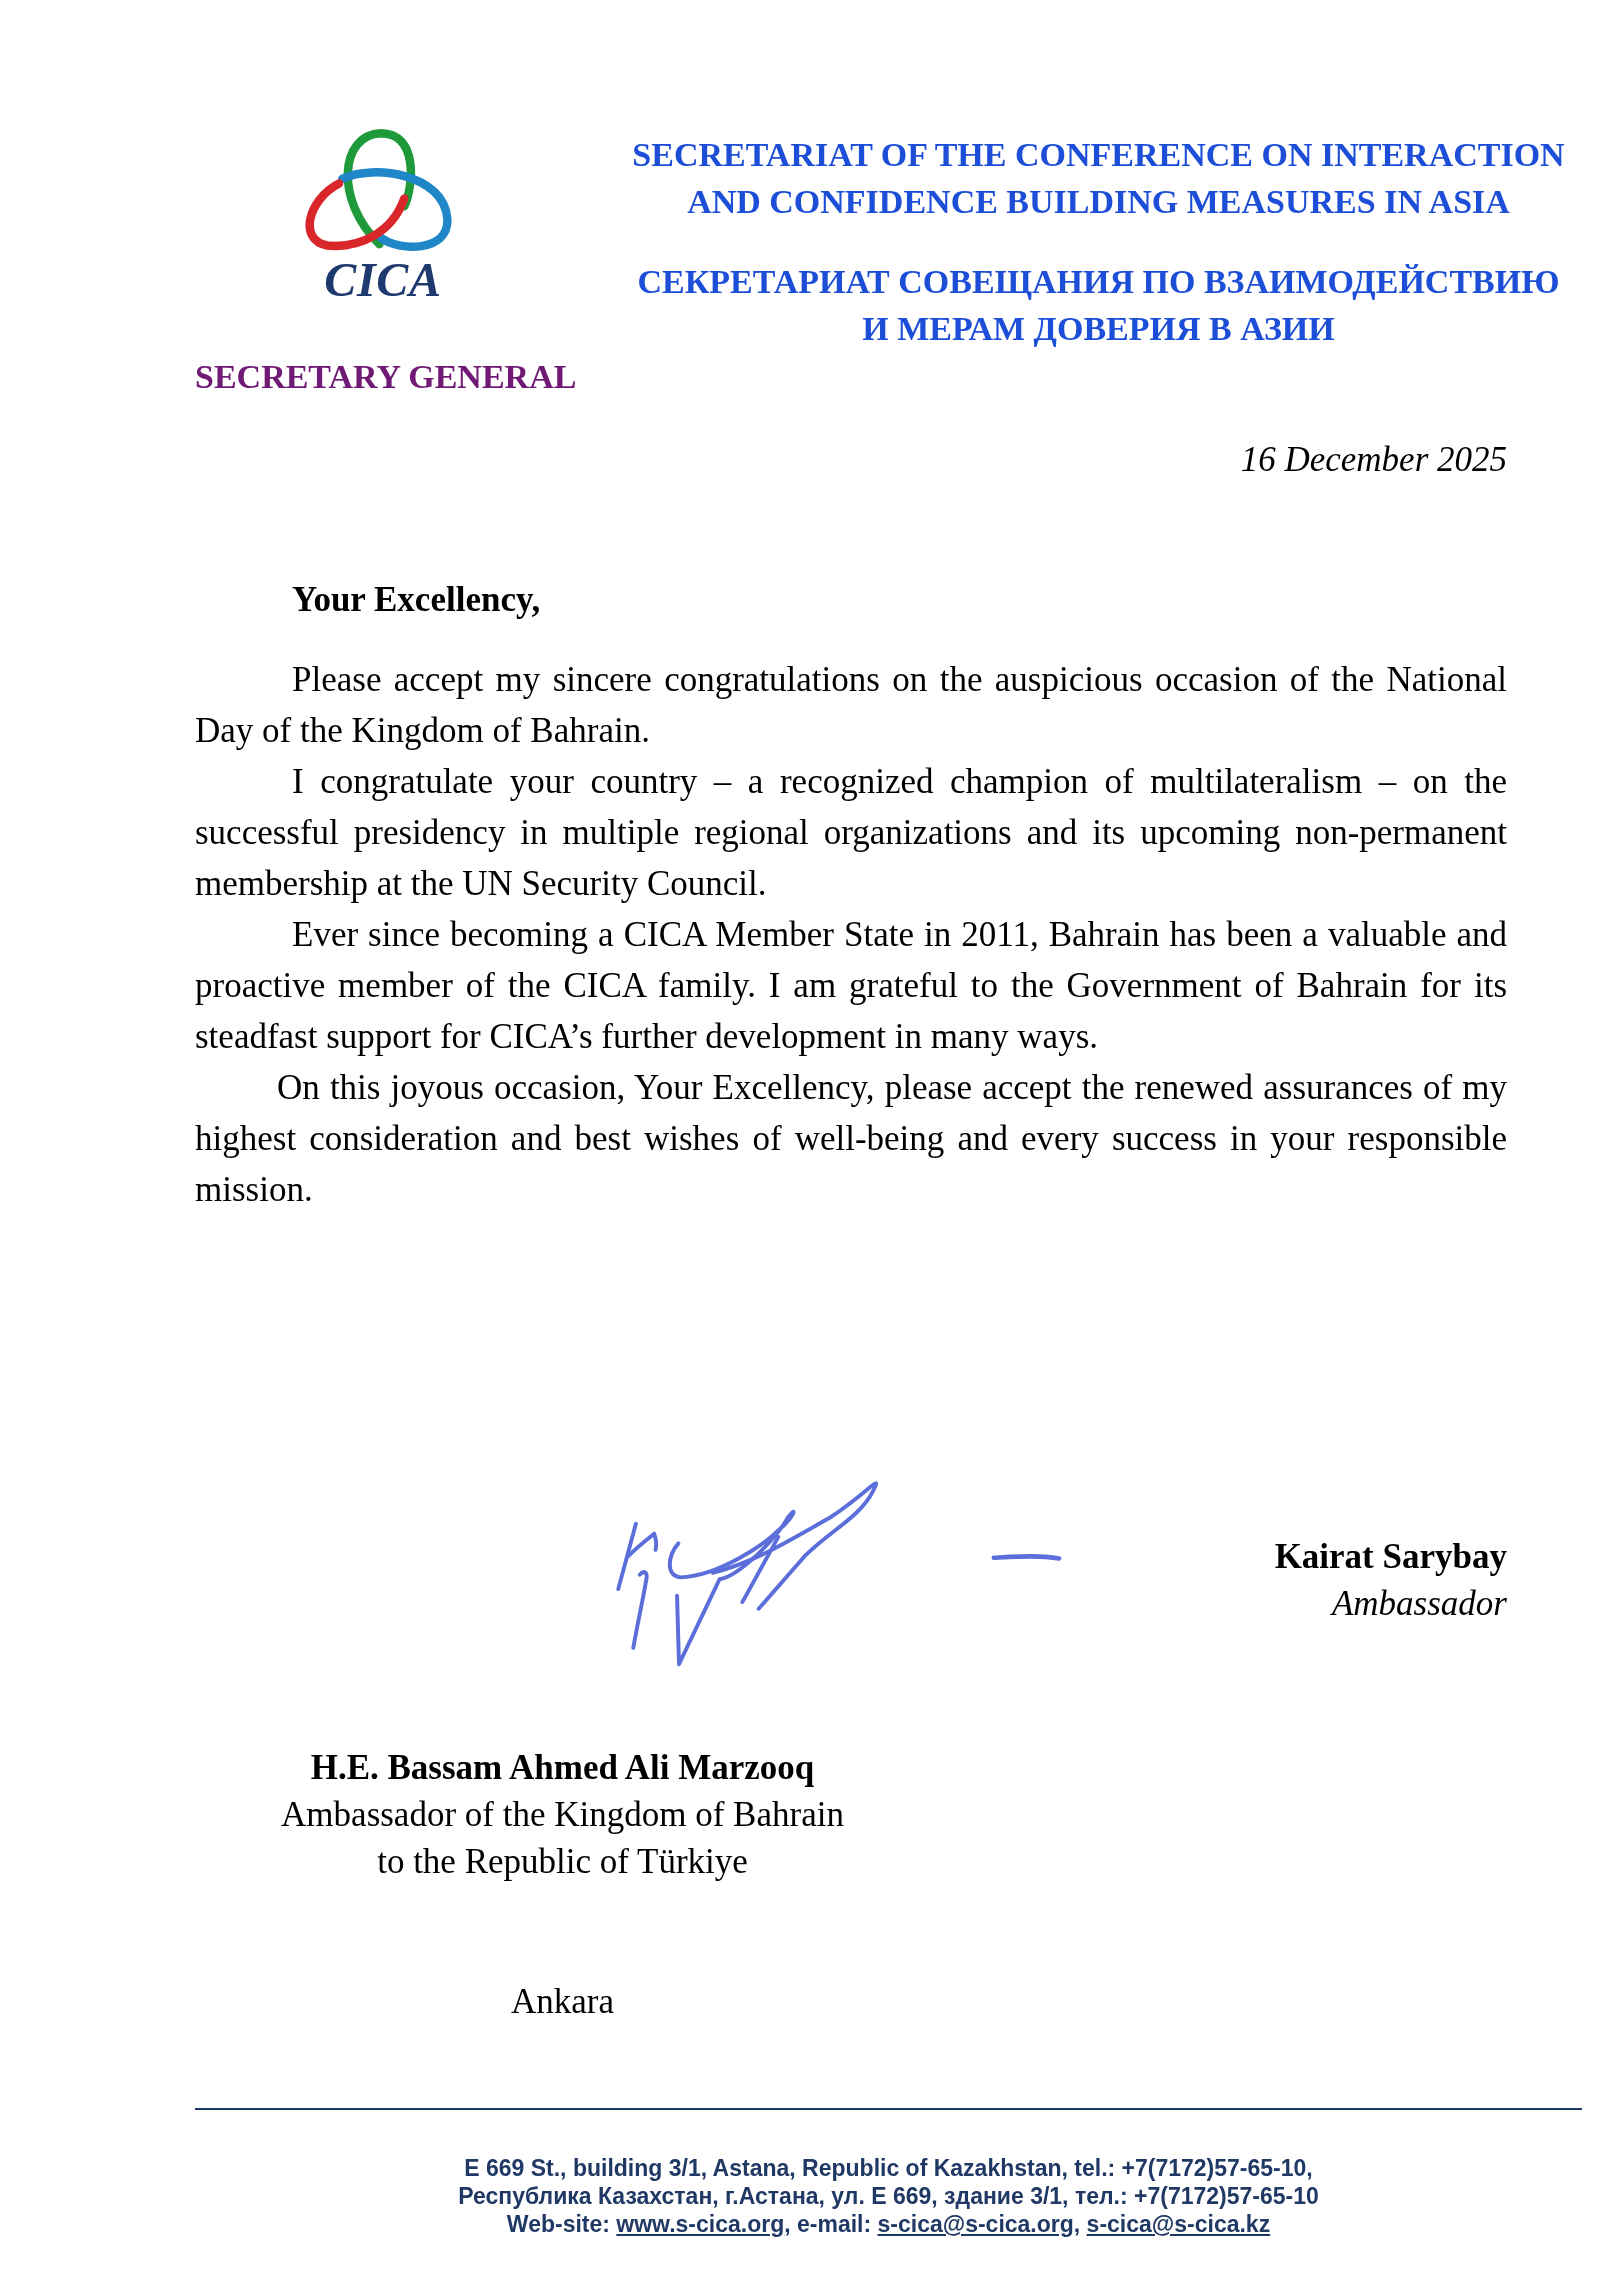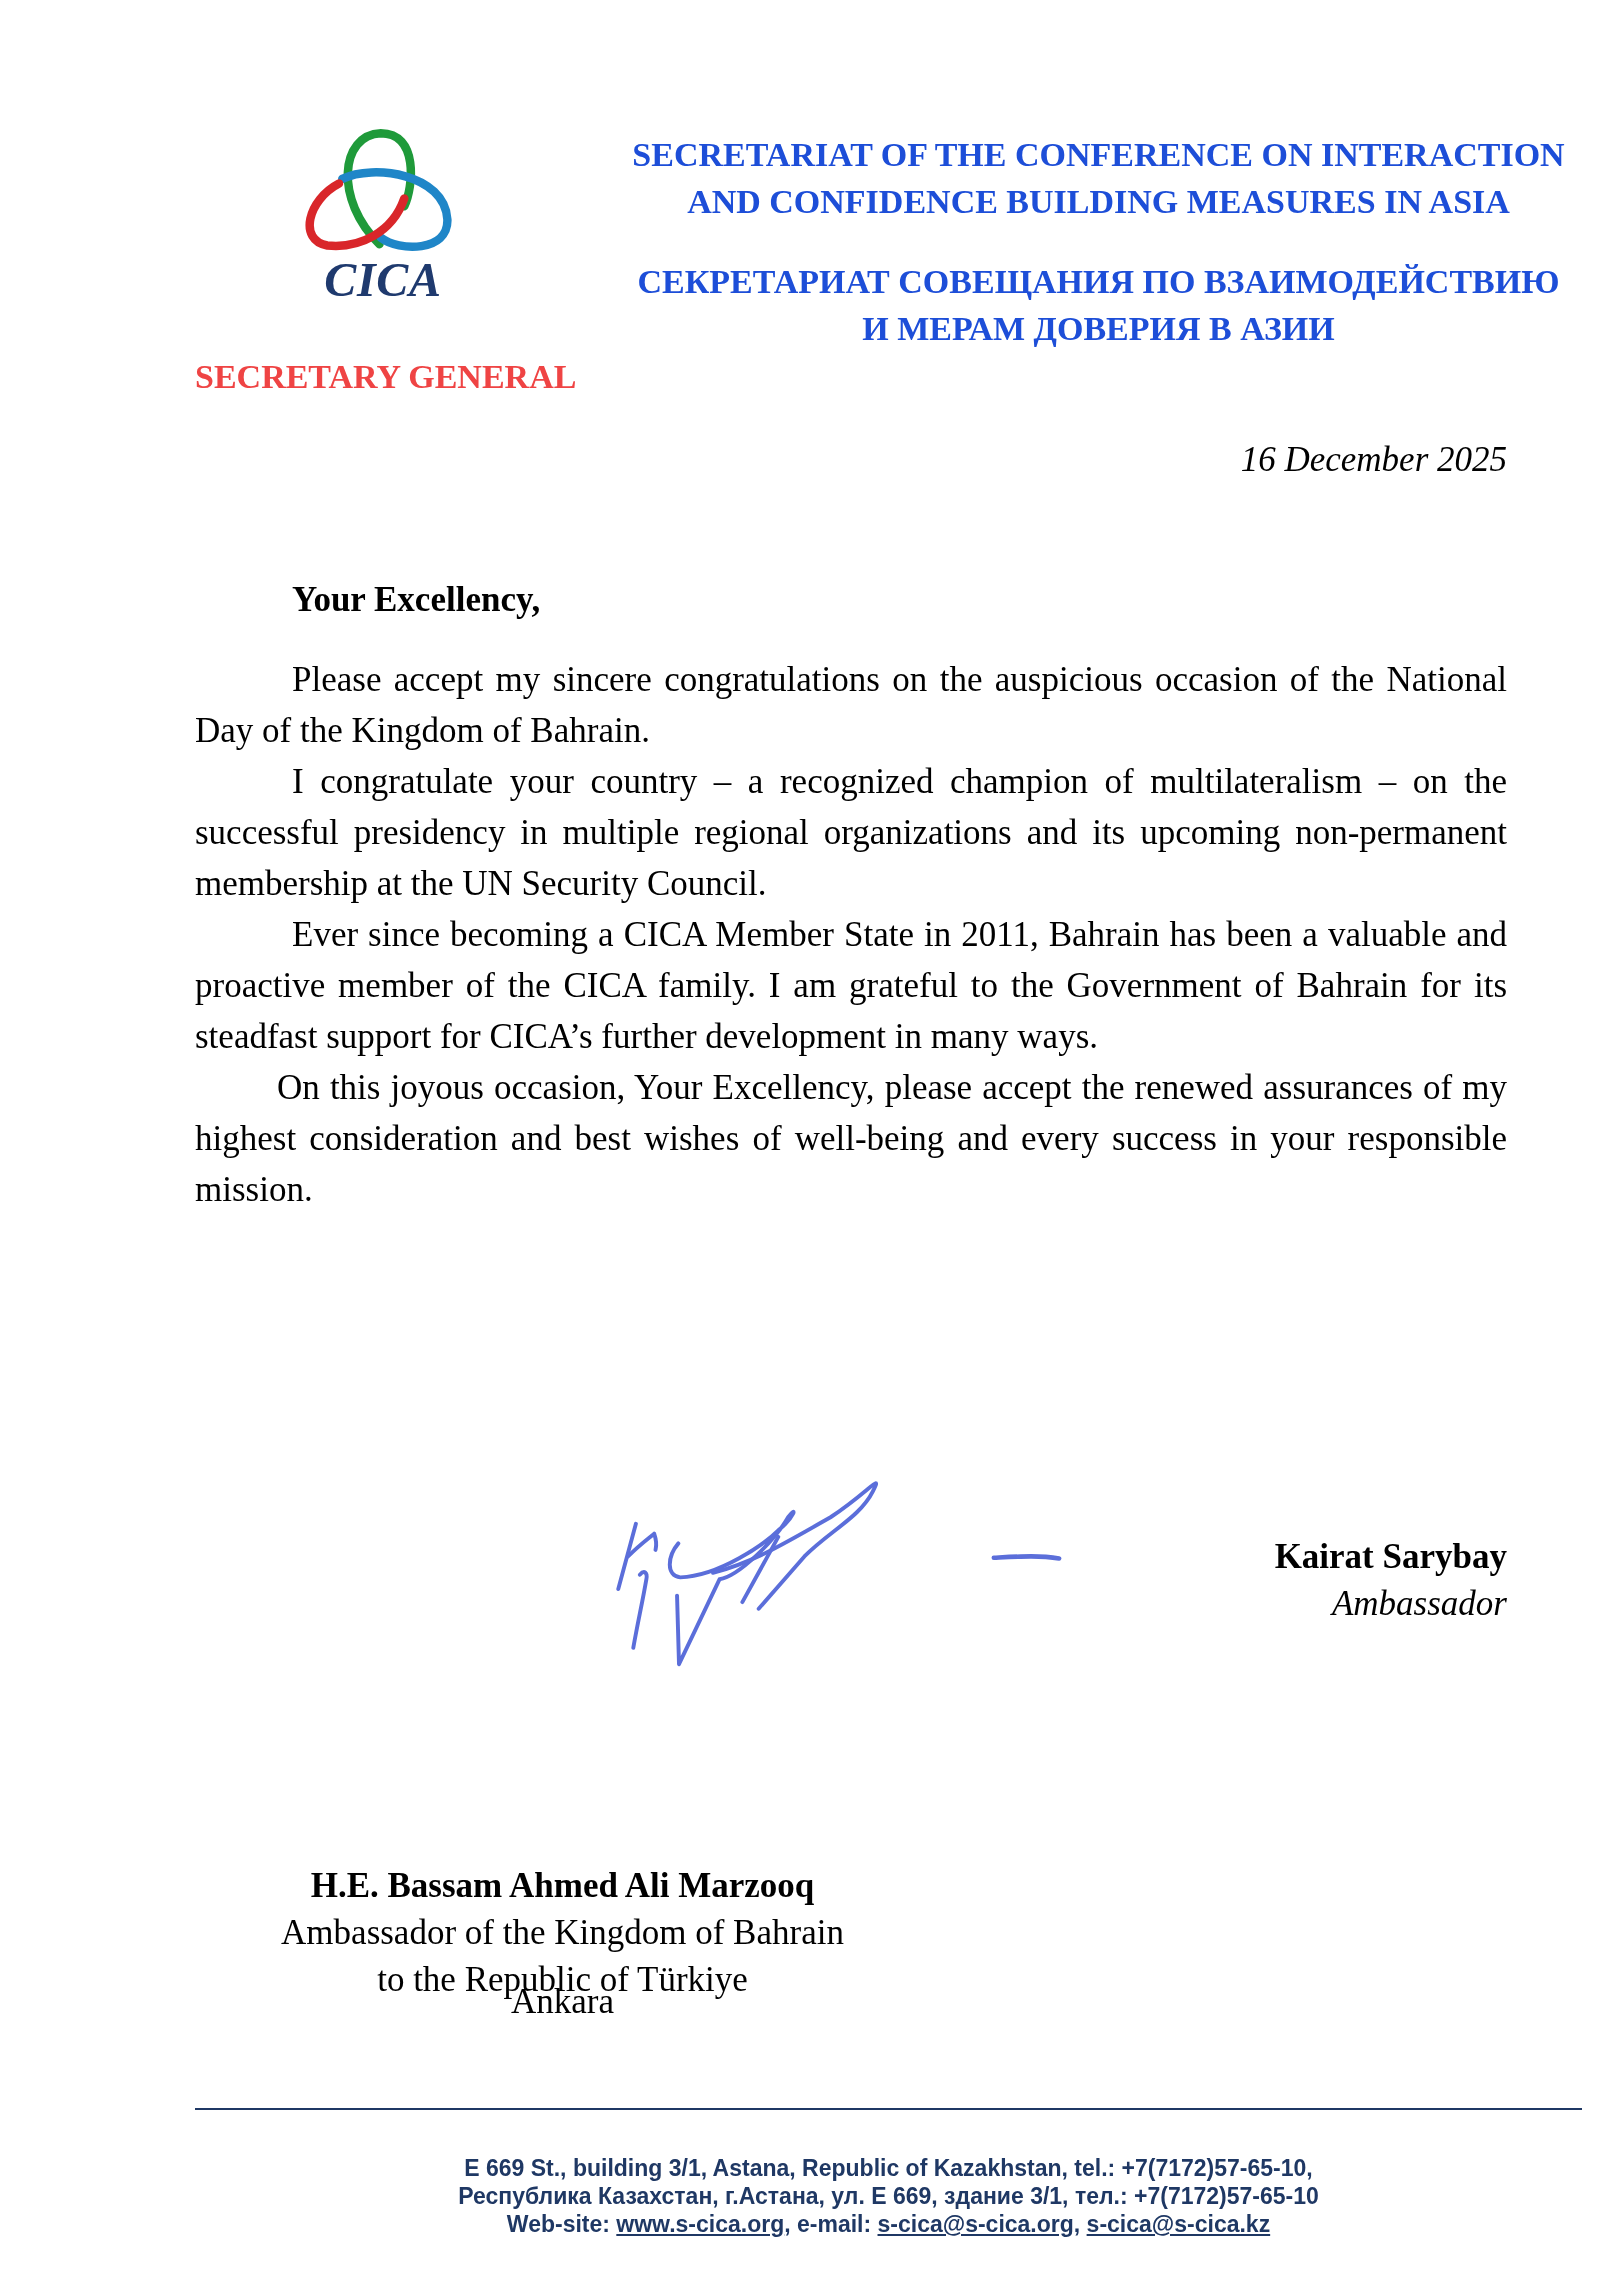--- a/index.html
+++ b/index.html
@@ -13,38 +13,38 @@
   #logo-text { left: 288px; top: 252px; width: 190px; text-align: center;
                font-family: "Liberation Serif", serif; font-style: italic; font-weight: bold;
                font-size: 48px; color: #1f3a6e; letter-spacing: 0.7px; }
 
   
   .hdr { font-family: "Liberation Serif", serif; font-weight: bold; color: #1d4ed8;
          text-align: center; font-size: 34px; line-height: 47px; }
   #hdr-en { left: 608px; top: 131px; width: 981px; }
   #hdr-ru { left: 608px; top: 258px; width: 981px; }
   #secgen { left: 195px; top: 358px; font-family: "Liberation Serif", serif; font-weight: bold;
-            color: #ef4444; font-size: 34px; }
+            color: #701a75; font-size: 34px; }
 
   
   #date { right: 116px; top: 440px; font-style: italic; font-size: 35px; }
 
   
   #salutation { left: 292px; top: 580px; font-weight: bold; font-size: 35px; }
   #body { left: 195px; top: 654px; width: 1312px; font-size: 35px; line-height: 51px; }
   #body p { margin: 0; text-align: justify; text-indent: 97px; }
   #body p.last { text-indent: 82px; }
 
   
   #signature { left: 608px; top: 1465px; width: 641px; height: 209px; }
   #signer-name { right: 116px; top: 1537px; font-weight: bold; font-size: 35px; margin-left: 24px; }
   #signer-title { right: 116px; top: 1584px; font-style: italic; font-size: 35px; margin-left: 29px; }
 
   
-  #addressee { left: 196px; top: 1862px; width: 733px; text-align: center; font-size: 35px; line-height: 47px; }
+  #addressee { left: 196px; top: 1744px; width: 733px; text-align: center; font-size: 35px; line-height: 47px; }
   #addressee .name { font-weight: bold; }
   #city { left: 196px; top: 1982px; width: 733px; text-align: center; font-size: 35px; }
 
   
   #footer-rule { left: 195px; top: 2108px; width: 1387px; height: 0; border-top: 2.6px solid #1f3864; }
   #footer { left: 195px; top: 2114px; width: 1387px; text-align: center;
             font-family: "Liberation Sans", "DejaVu Sans", sans-serif; font-weight: bold;
             color: #1f3864; font-size: 23px; line-height: 28px; margin-top: 40px; }
   #footer a { color: #1f3864; text-decoration: underline; }
 </style>

